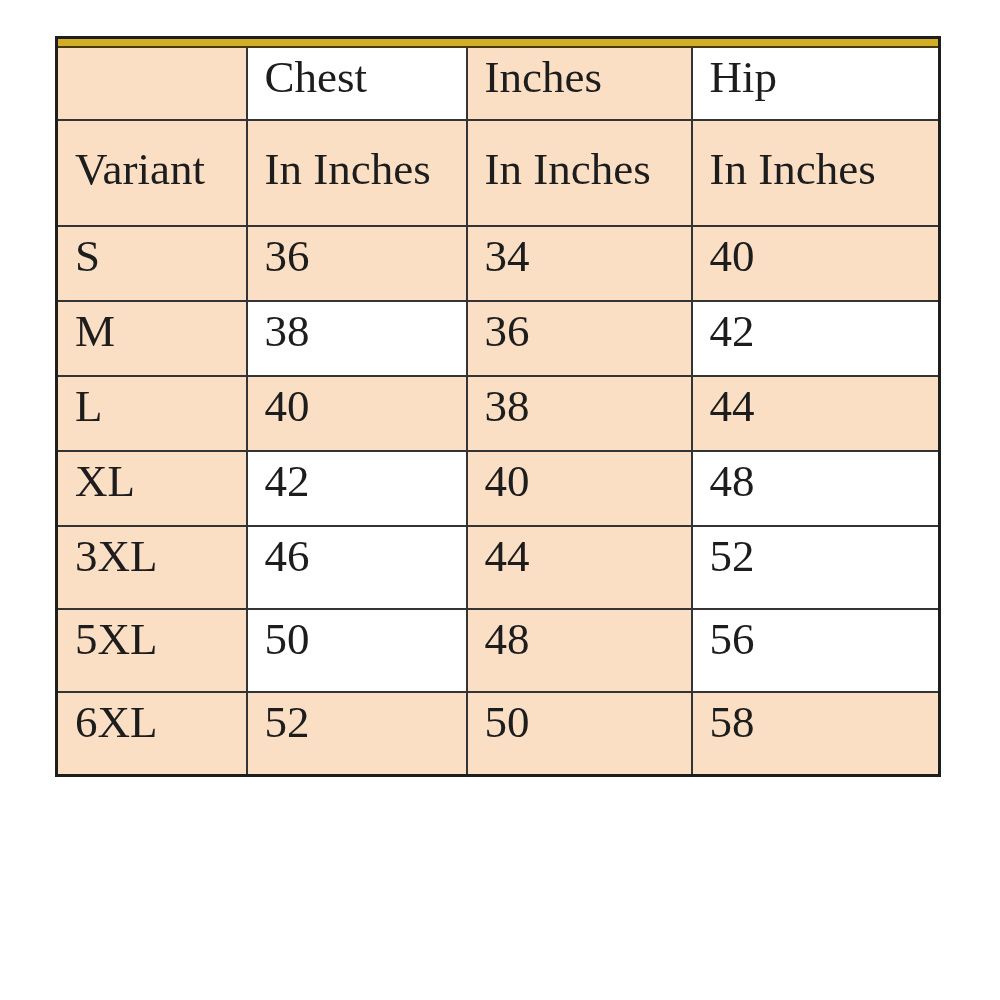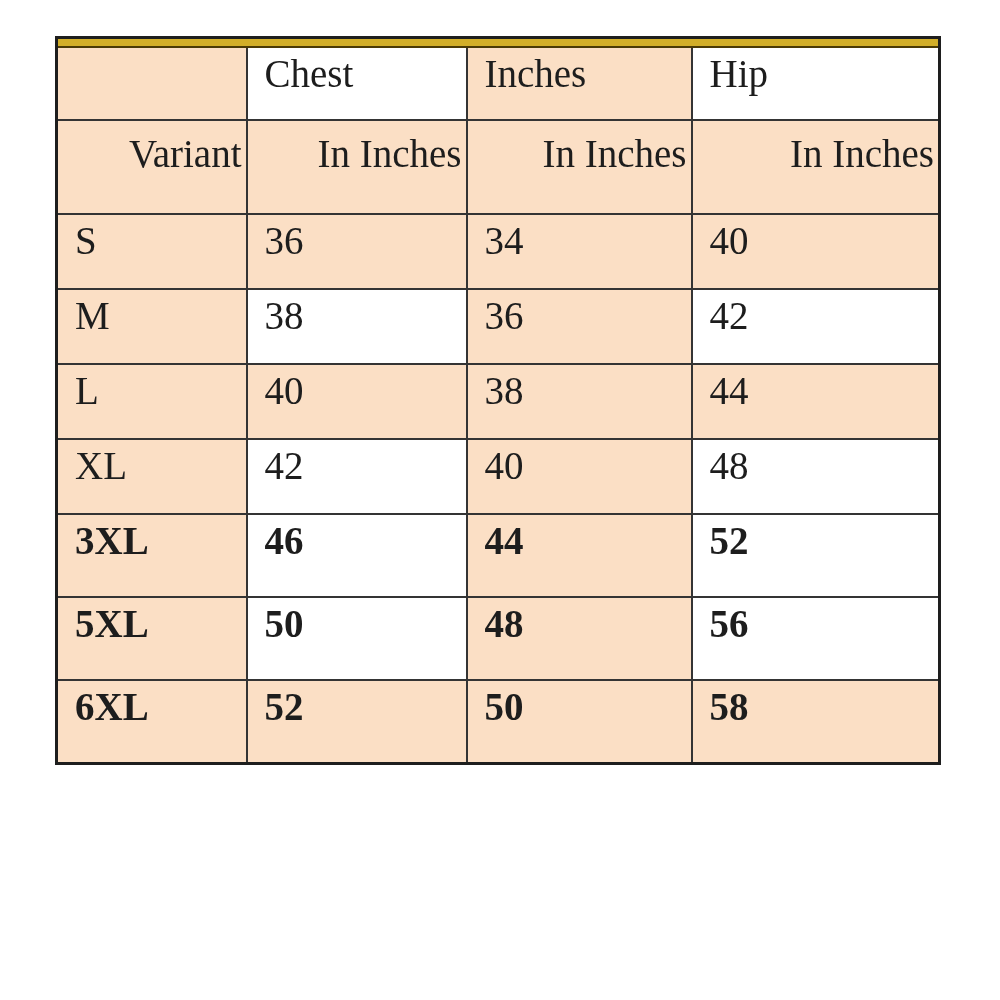--- a/index.html
+++ b/index.html
@@ -17,41 +17,41 @@
   }
   table.size-chart {
     border-collapse: collapse;
     table-layout: fixed;
     border: 3px solid #1e1e1e;
   }
   table.size-chart td {
     border: 2px solid #343434;
     vertical-align: top;
     padding: 5px 4px 4px 17px;
-    font-size: 39px;
+    font-size: 45px;
     line-height: 1.1;
     color: #1d1d1d;
     background: #fbdfc5;
     overflow: hidden;
     white-space: nowrap;
   }
   
   table.size-chart td.w { background: #ffffff; }
   
   tr.stripe td {
     height: 7px;
     padding: 0;
     background: #d2ae28;
     border: 0;
     border-bottom: 2px solid #4a3a05;
   }
   tr.hdr1 td   { height: 62px; }
-  tr.hdr2 td   { height: 76px; padding-top: 12px; text-align: right; }
+  tr.hdr2 td   { height: 76px; padding-top: 24px; }
   tr.datarow td{ height: 64px; }
-  tr.datarow.tall td { height: 72px; font-weight: bold; }
+  tr.datarow.tall td { height: 72px; }
   col.c-variant { width: 190px; }
   col.c-chest   { width: 220px; }
   col.c-waist   { width: 225px; }
   col.c-hip     { width: 248px; }
 </style>
 </head>
 <body>
 
 <div class="table-wrap">
   <table class="size-chart">

